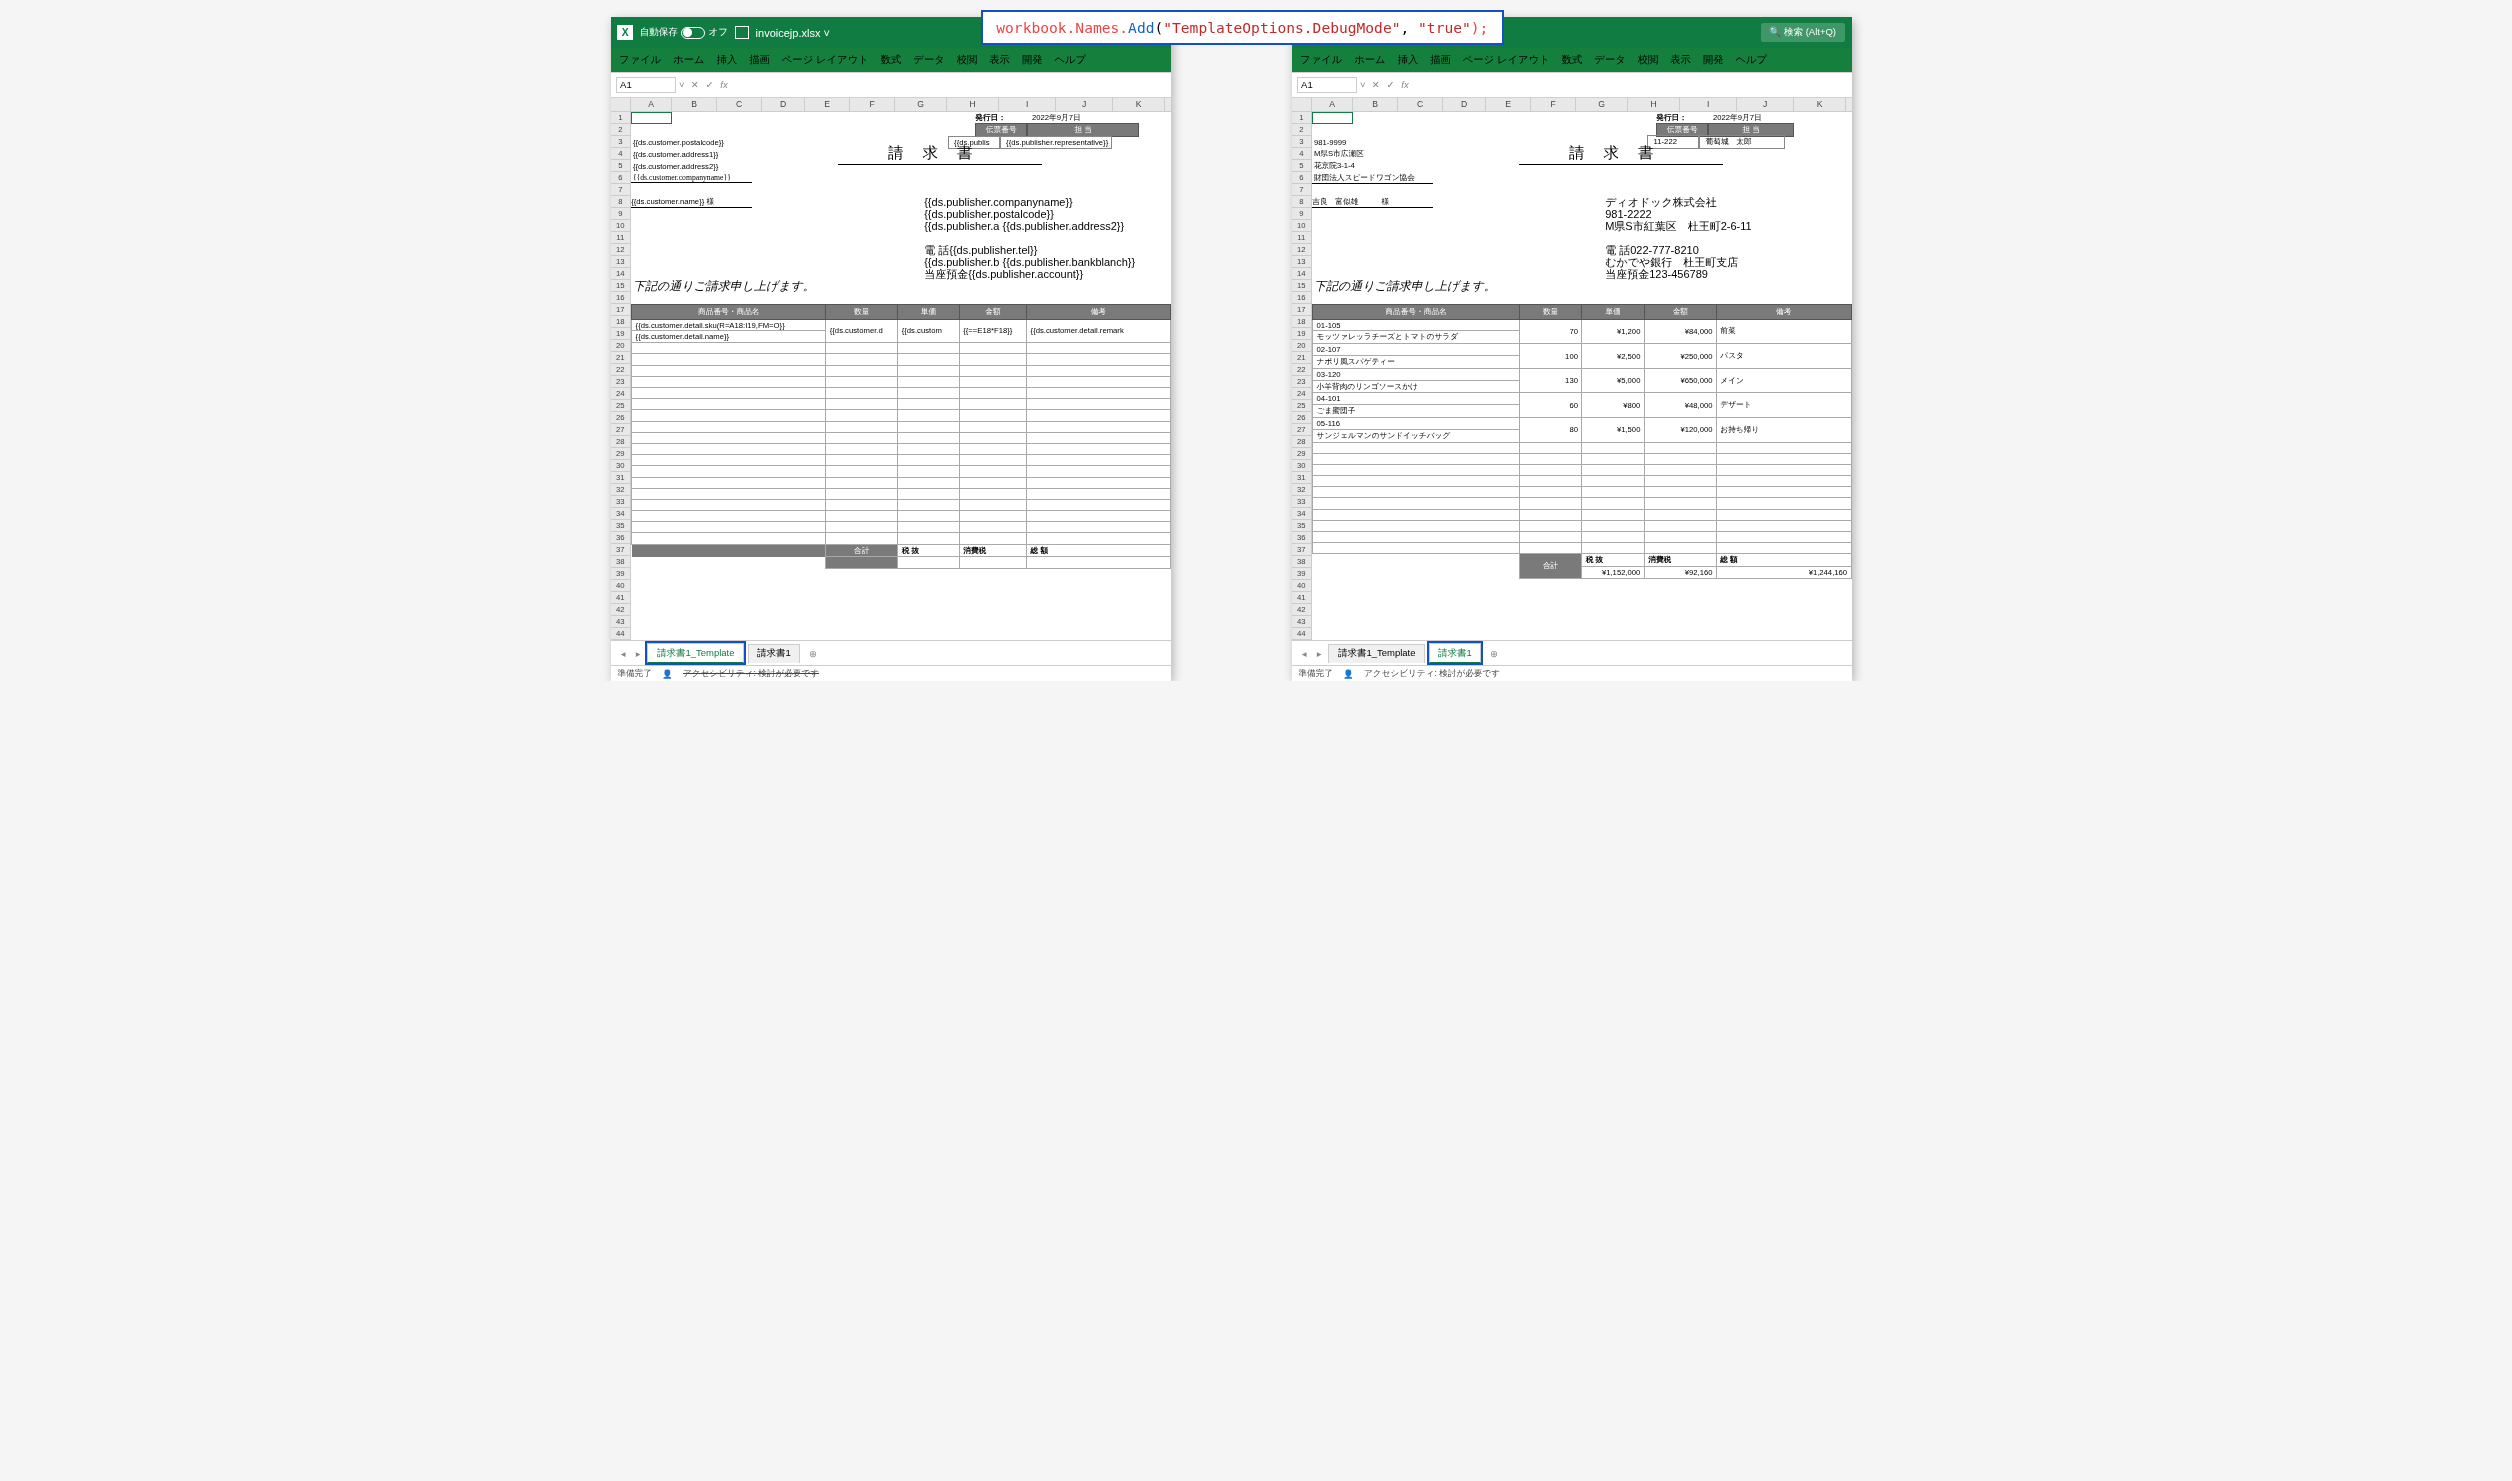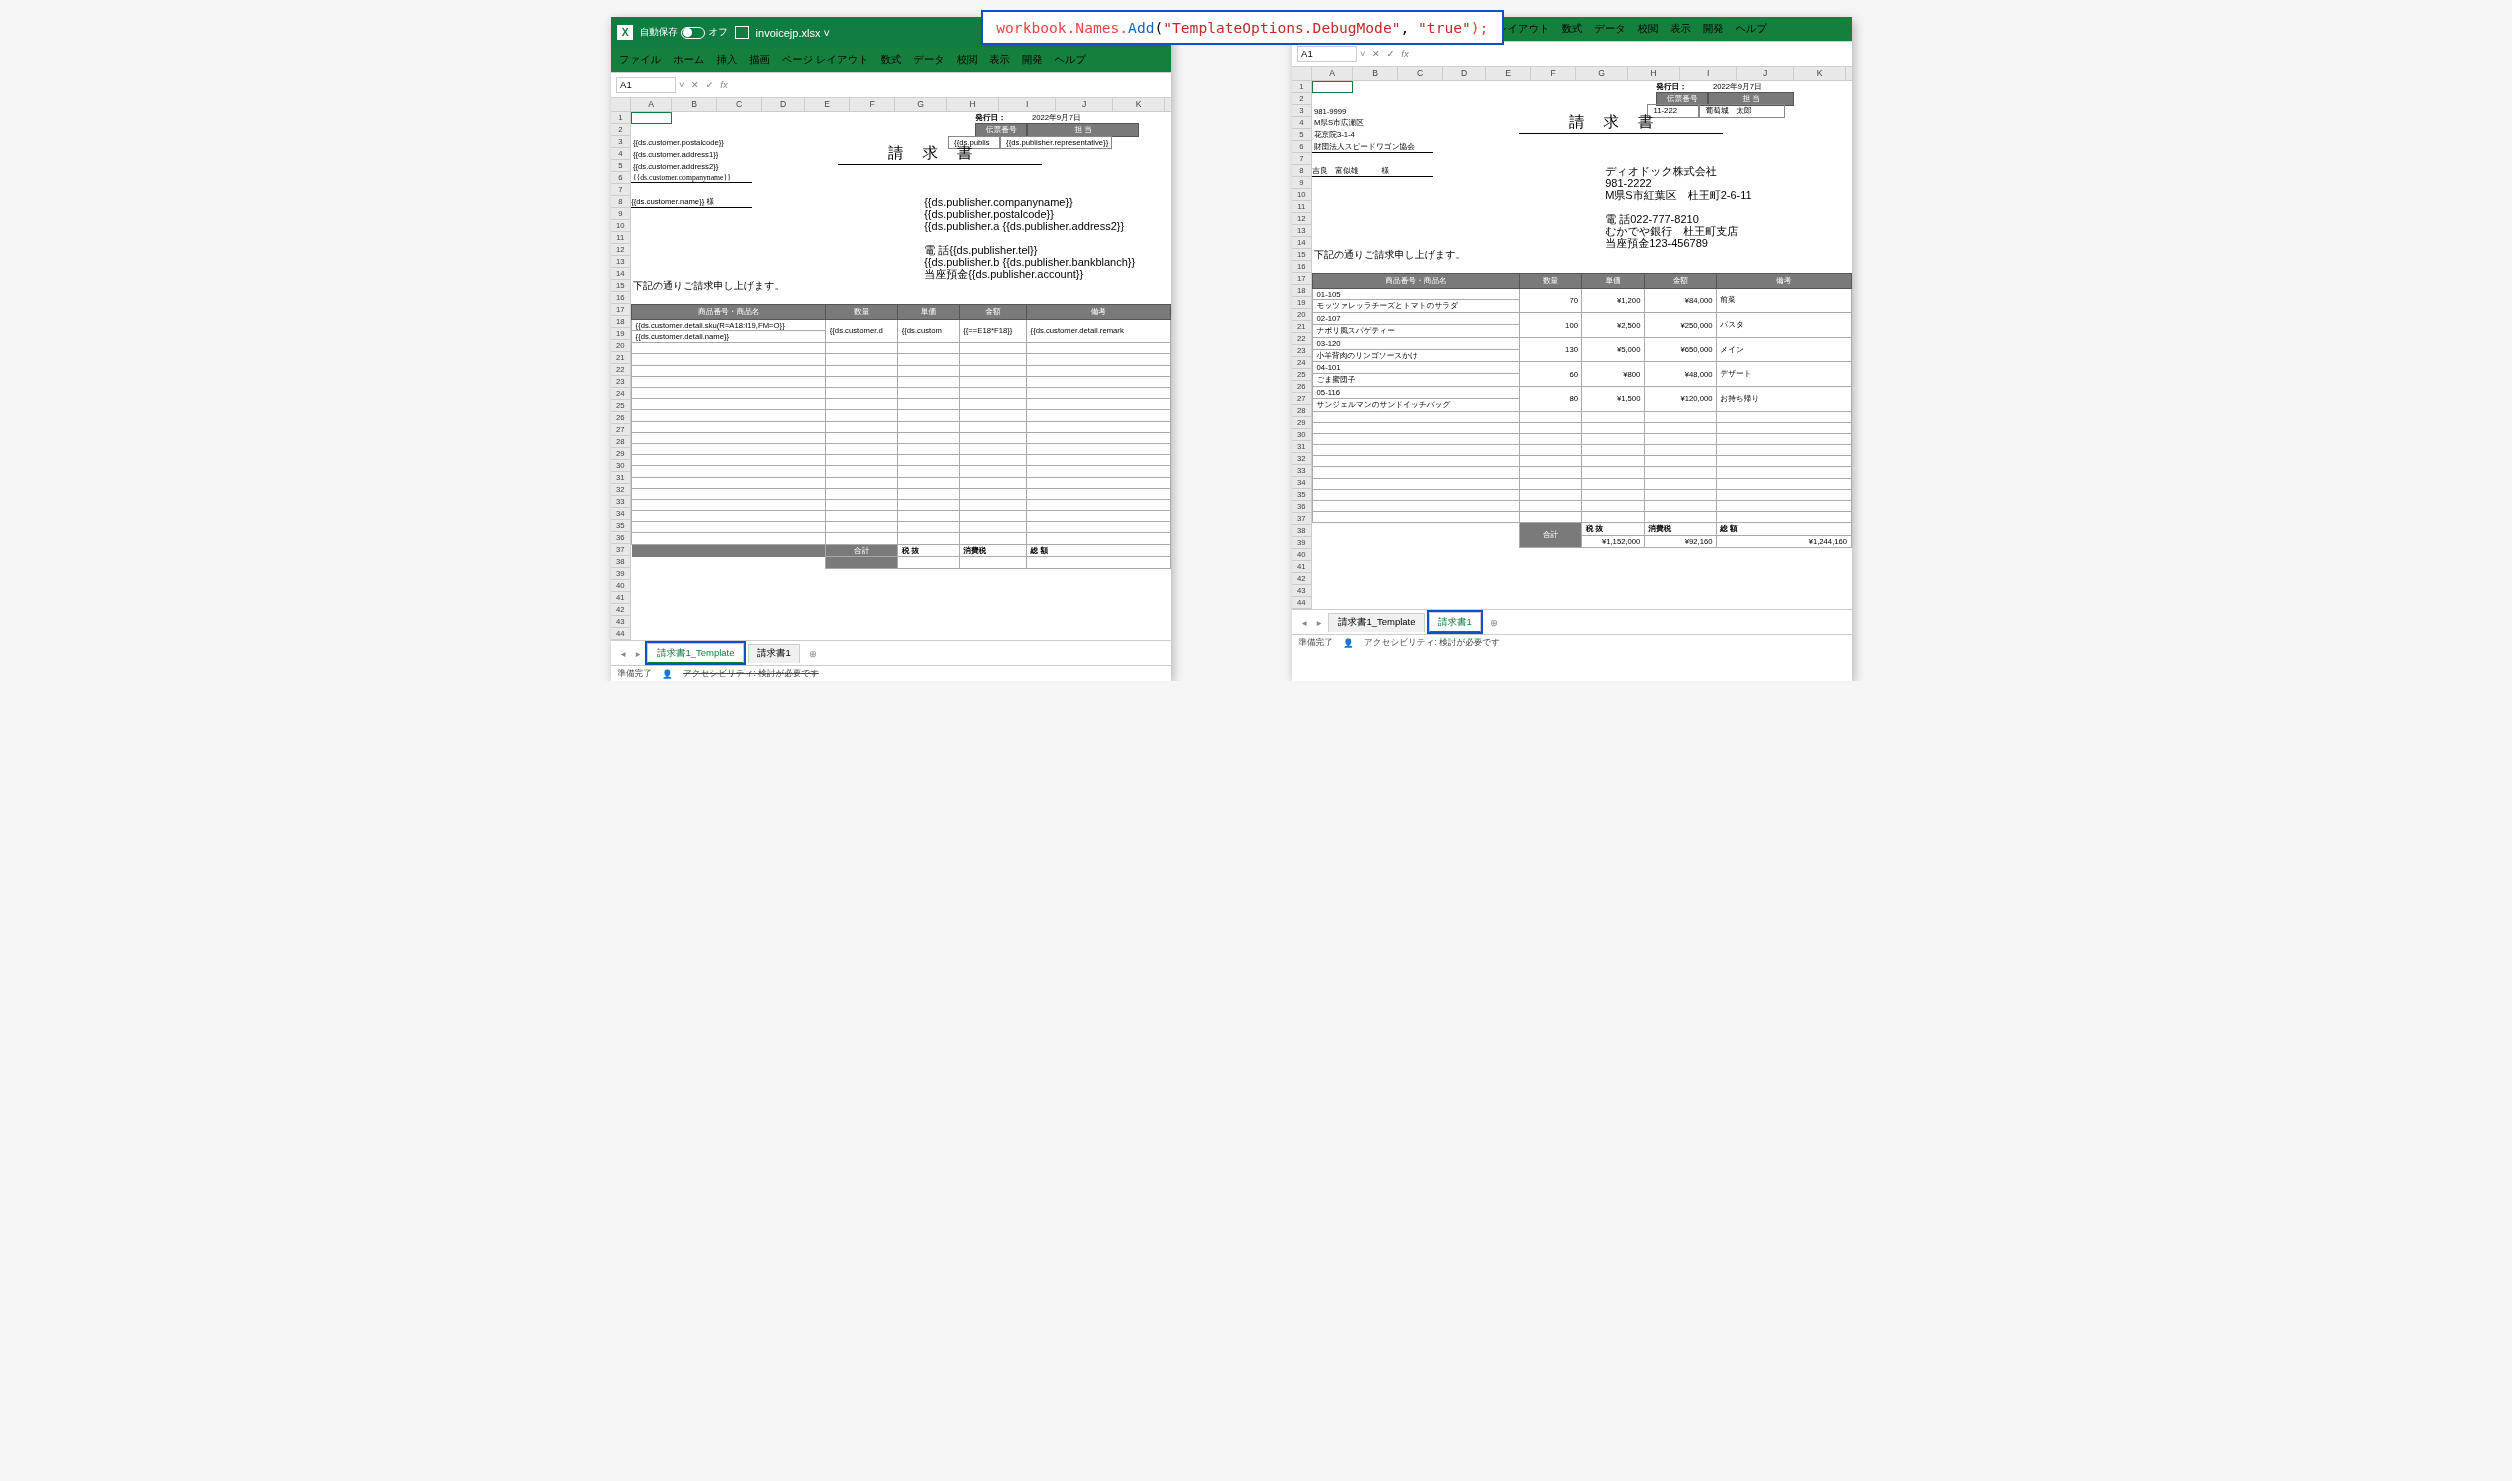--- a/index.html
+++ b/index.html
@@ -35,21 +35,21 @@
 .sheet-content { position: relative; flex: 1; font-size: 7.7px; }
 .sheet-row { height: 12px; display: flex; align-items: center; position: relative; }
 .slip-header { display: flex; margin-left: 344px; }
 .slip-hcell { background: #7a7a7a; color: #fff; padding: 0.9px 5.2px; border: 0.9px solid #555; font-size: 7.7px; text-align: center; }
 .slip-data { display: flex; margin-left: 344px; }
 .slip-dcell { border: 0.9px solid #888; padding: 0.9px 5.2px; font-size: 7.7px; }
 .cust-line { padding-left: 1.7px; font-size: 7.7px; }
 .cust-underline { border-bottom: 0.9px solid #000; width: 121px; font-family: Liberation Serif, serif; }
 .pub-block { margin-left: 293px; font-size: 11px; }
 .pub-label { width: 60px; }
-.intro { font-size: 10px; padding: 1.7px; }
+.intro { font-size: 12px; padding: 1.7px; font-style: italic; }
 .inv-table { border-collapse: collapse; width: 100%; font-size: 7.7px; }
 .inv-table th { background: #7a7a7a; color: #fff; border: 0.9px solid #555; padding: 1.7px 3.4px; font-weight: normal; font-size: 7.7px; }
 .inv-table td { border: 0.9px solid #aaa; padding: 0.9px 3.4px; height: 11.2px; font-size: 7.7px; }
 .inv-table .num { text-align: right; }
 .total-row td { background: #fff; }
 .total-label { background: #7a7a7a !important; color: #fff; text-align: center; }
 .sheet-tabs { display: flex; align-items: center; padding: 1.7px 6.9px; border-top: 0.9px solid #ccc; gap: 3.4px; font-size: 9.5px; }
 .tab { padding: 2.6px 8.6px; border: 0.9px solid #ccc; border-bottom: none; background: #f0f0f0; cursor: pointer; }
 .tab.active { background: #fff; border-bottom: 1.7px solid #107c41; color: #107c41; }
 .tab.hl { outline: 2.6px solid #1150c8; outline-offset: 0.9px; }
@@ -397,20 +397,30 @@
           <span class="add-sheet">⊕</span>
         </div>
   <div class="status-bar">
     <span>準備完了</span>
     <span>👤</span>
     <span><s>アクセシビリティ: 検討が必要です</s></span>
   </div>
 </div>
 
 <div class="excel-window">
+  <div class="titlebar">
+    <div class="excel-icon">X</div>
+    <div class="autosave">
+      <span>自動保存</span>
+      <span class="toggle"></span>
+    </div>
+    <div class="save-icon"></div>
+    <span class="filename" style="opacity:0.4">………xlsx ˅</span>
+    <div class="search-box">🔍 <span>検索 (Alt+Q)</span></div>
+  </div>
   <div class="ribbon-tabs" id="ribbon-right">
           <span>ファイル</span>
           <span>ホーム</span>
           <span>挿入</span>
           <span>描画</span>
           <span>ページ レイアウト</span>
           <span>数式</span>
           <span>データ</span>
           <span>校閲</span>
           <span>表示</span>

